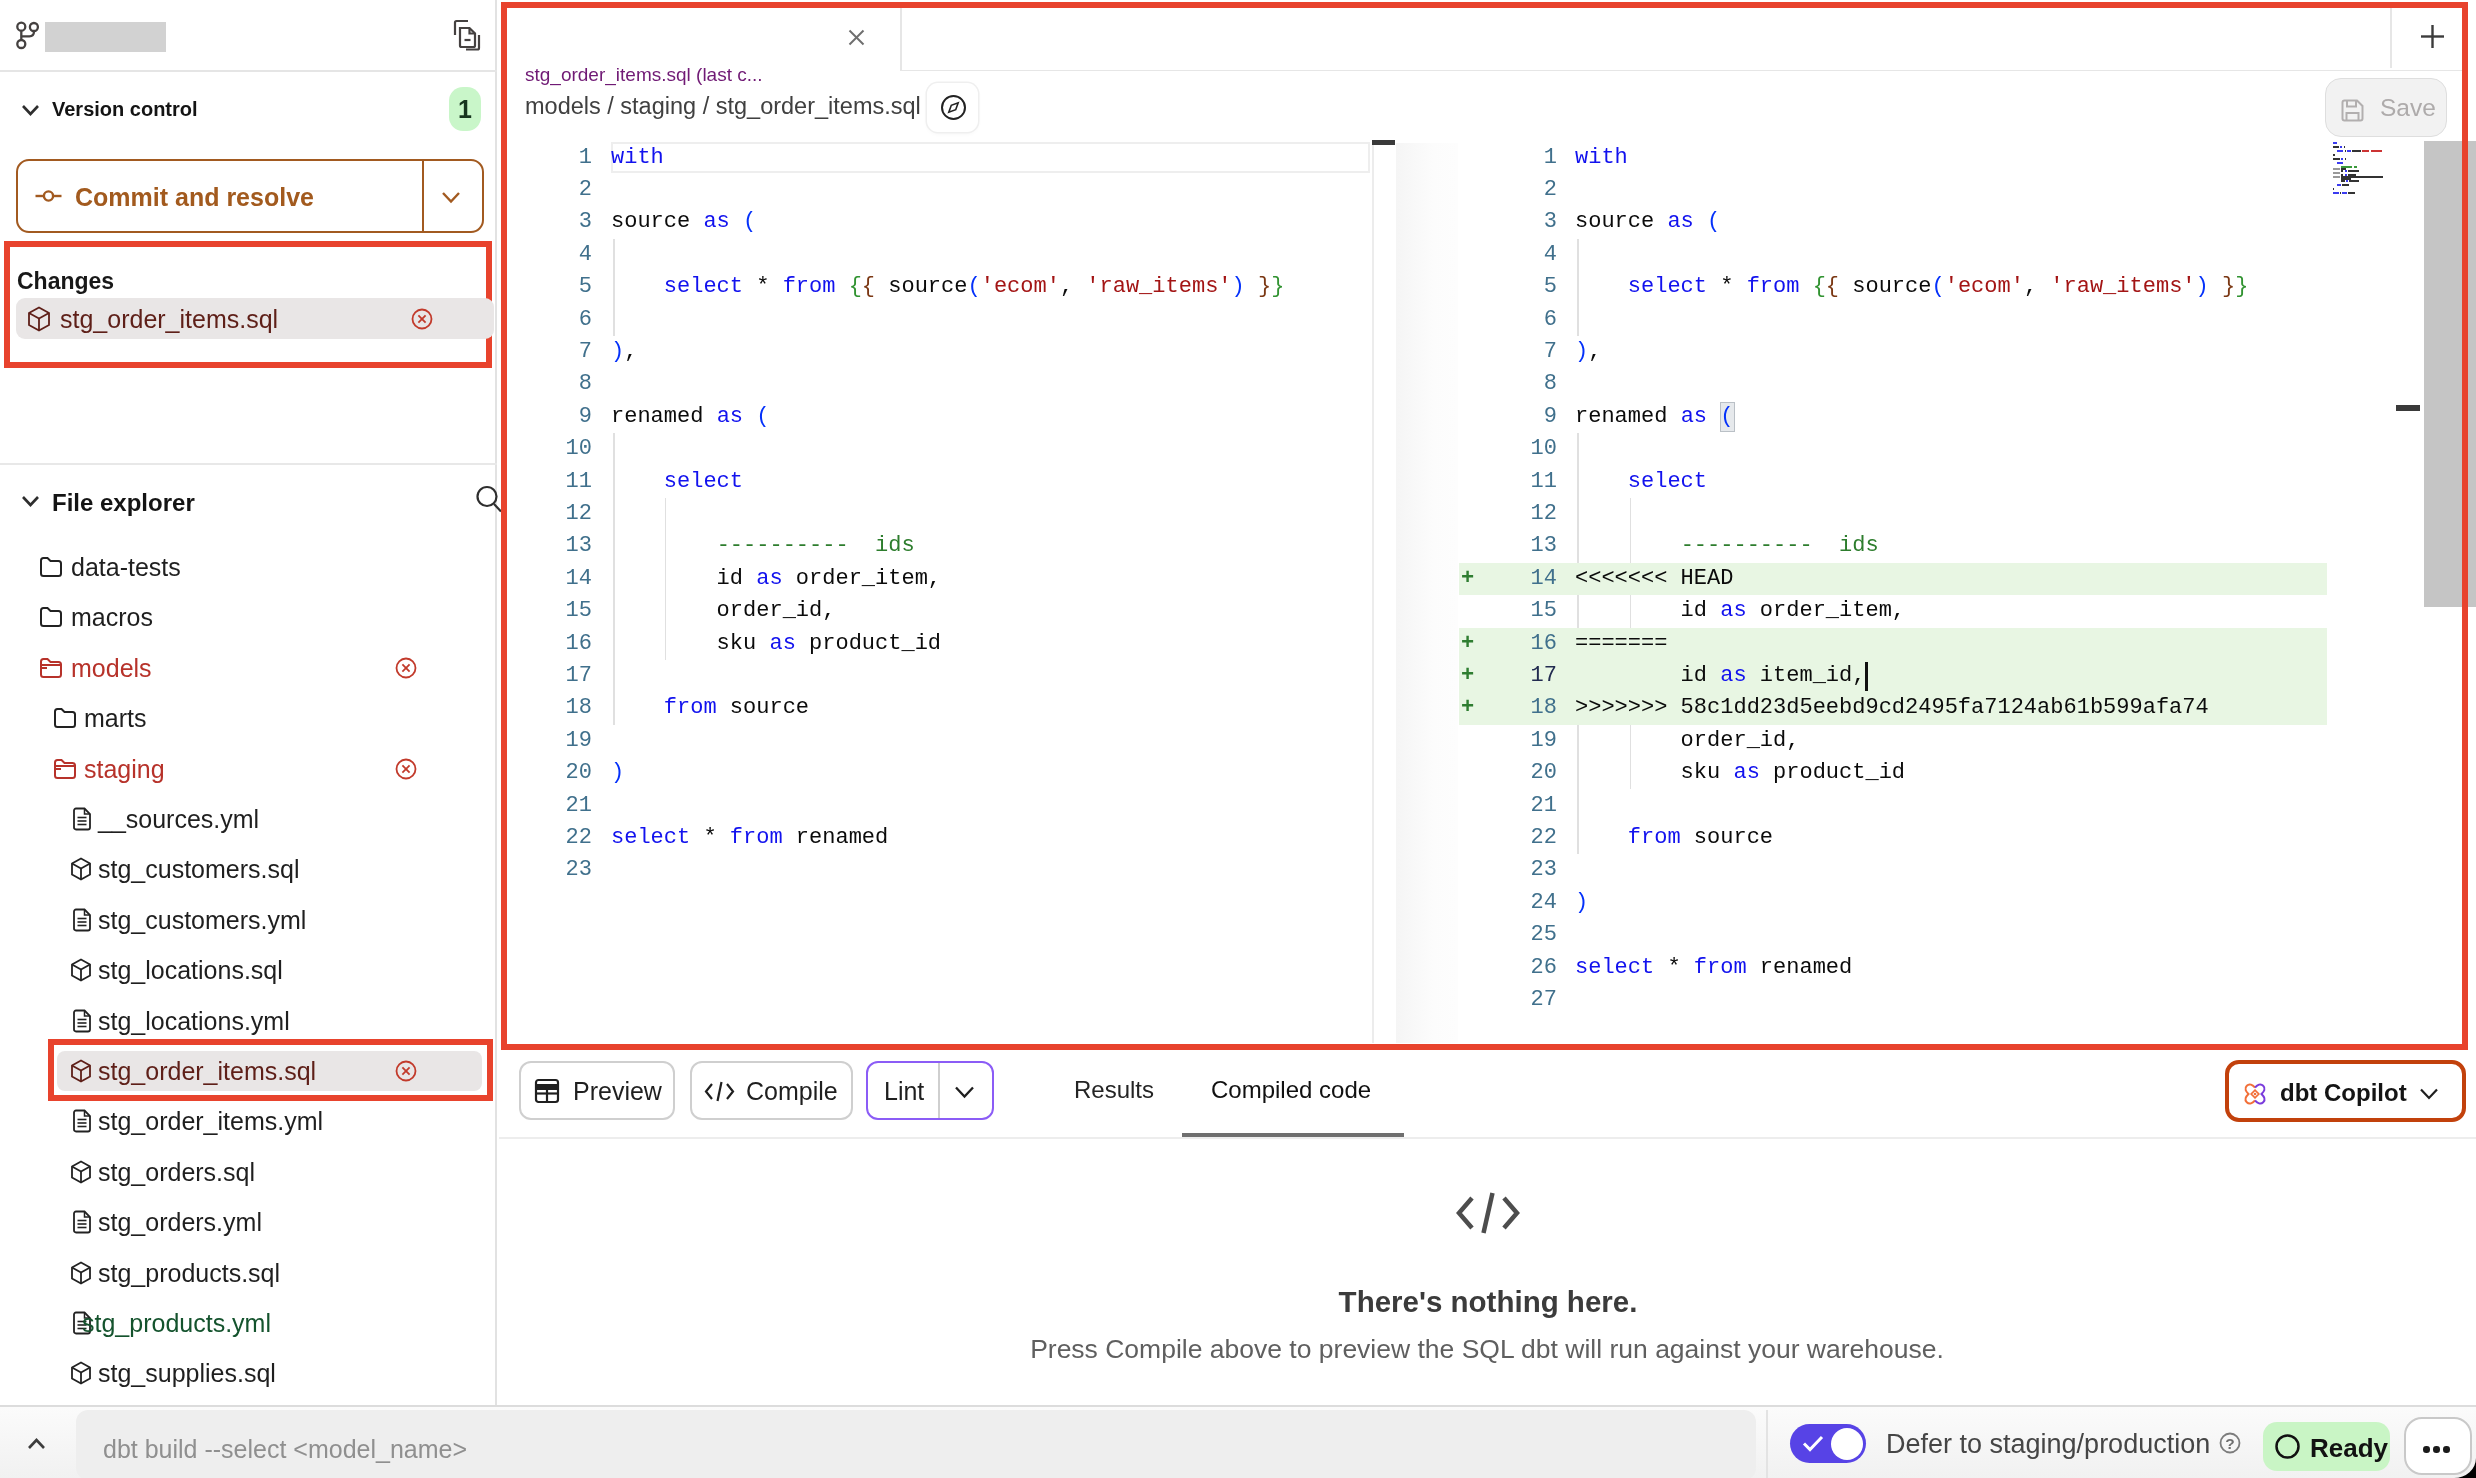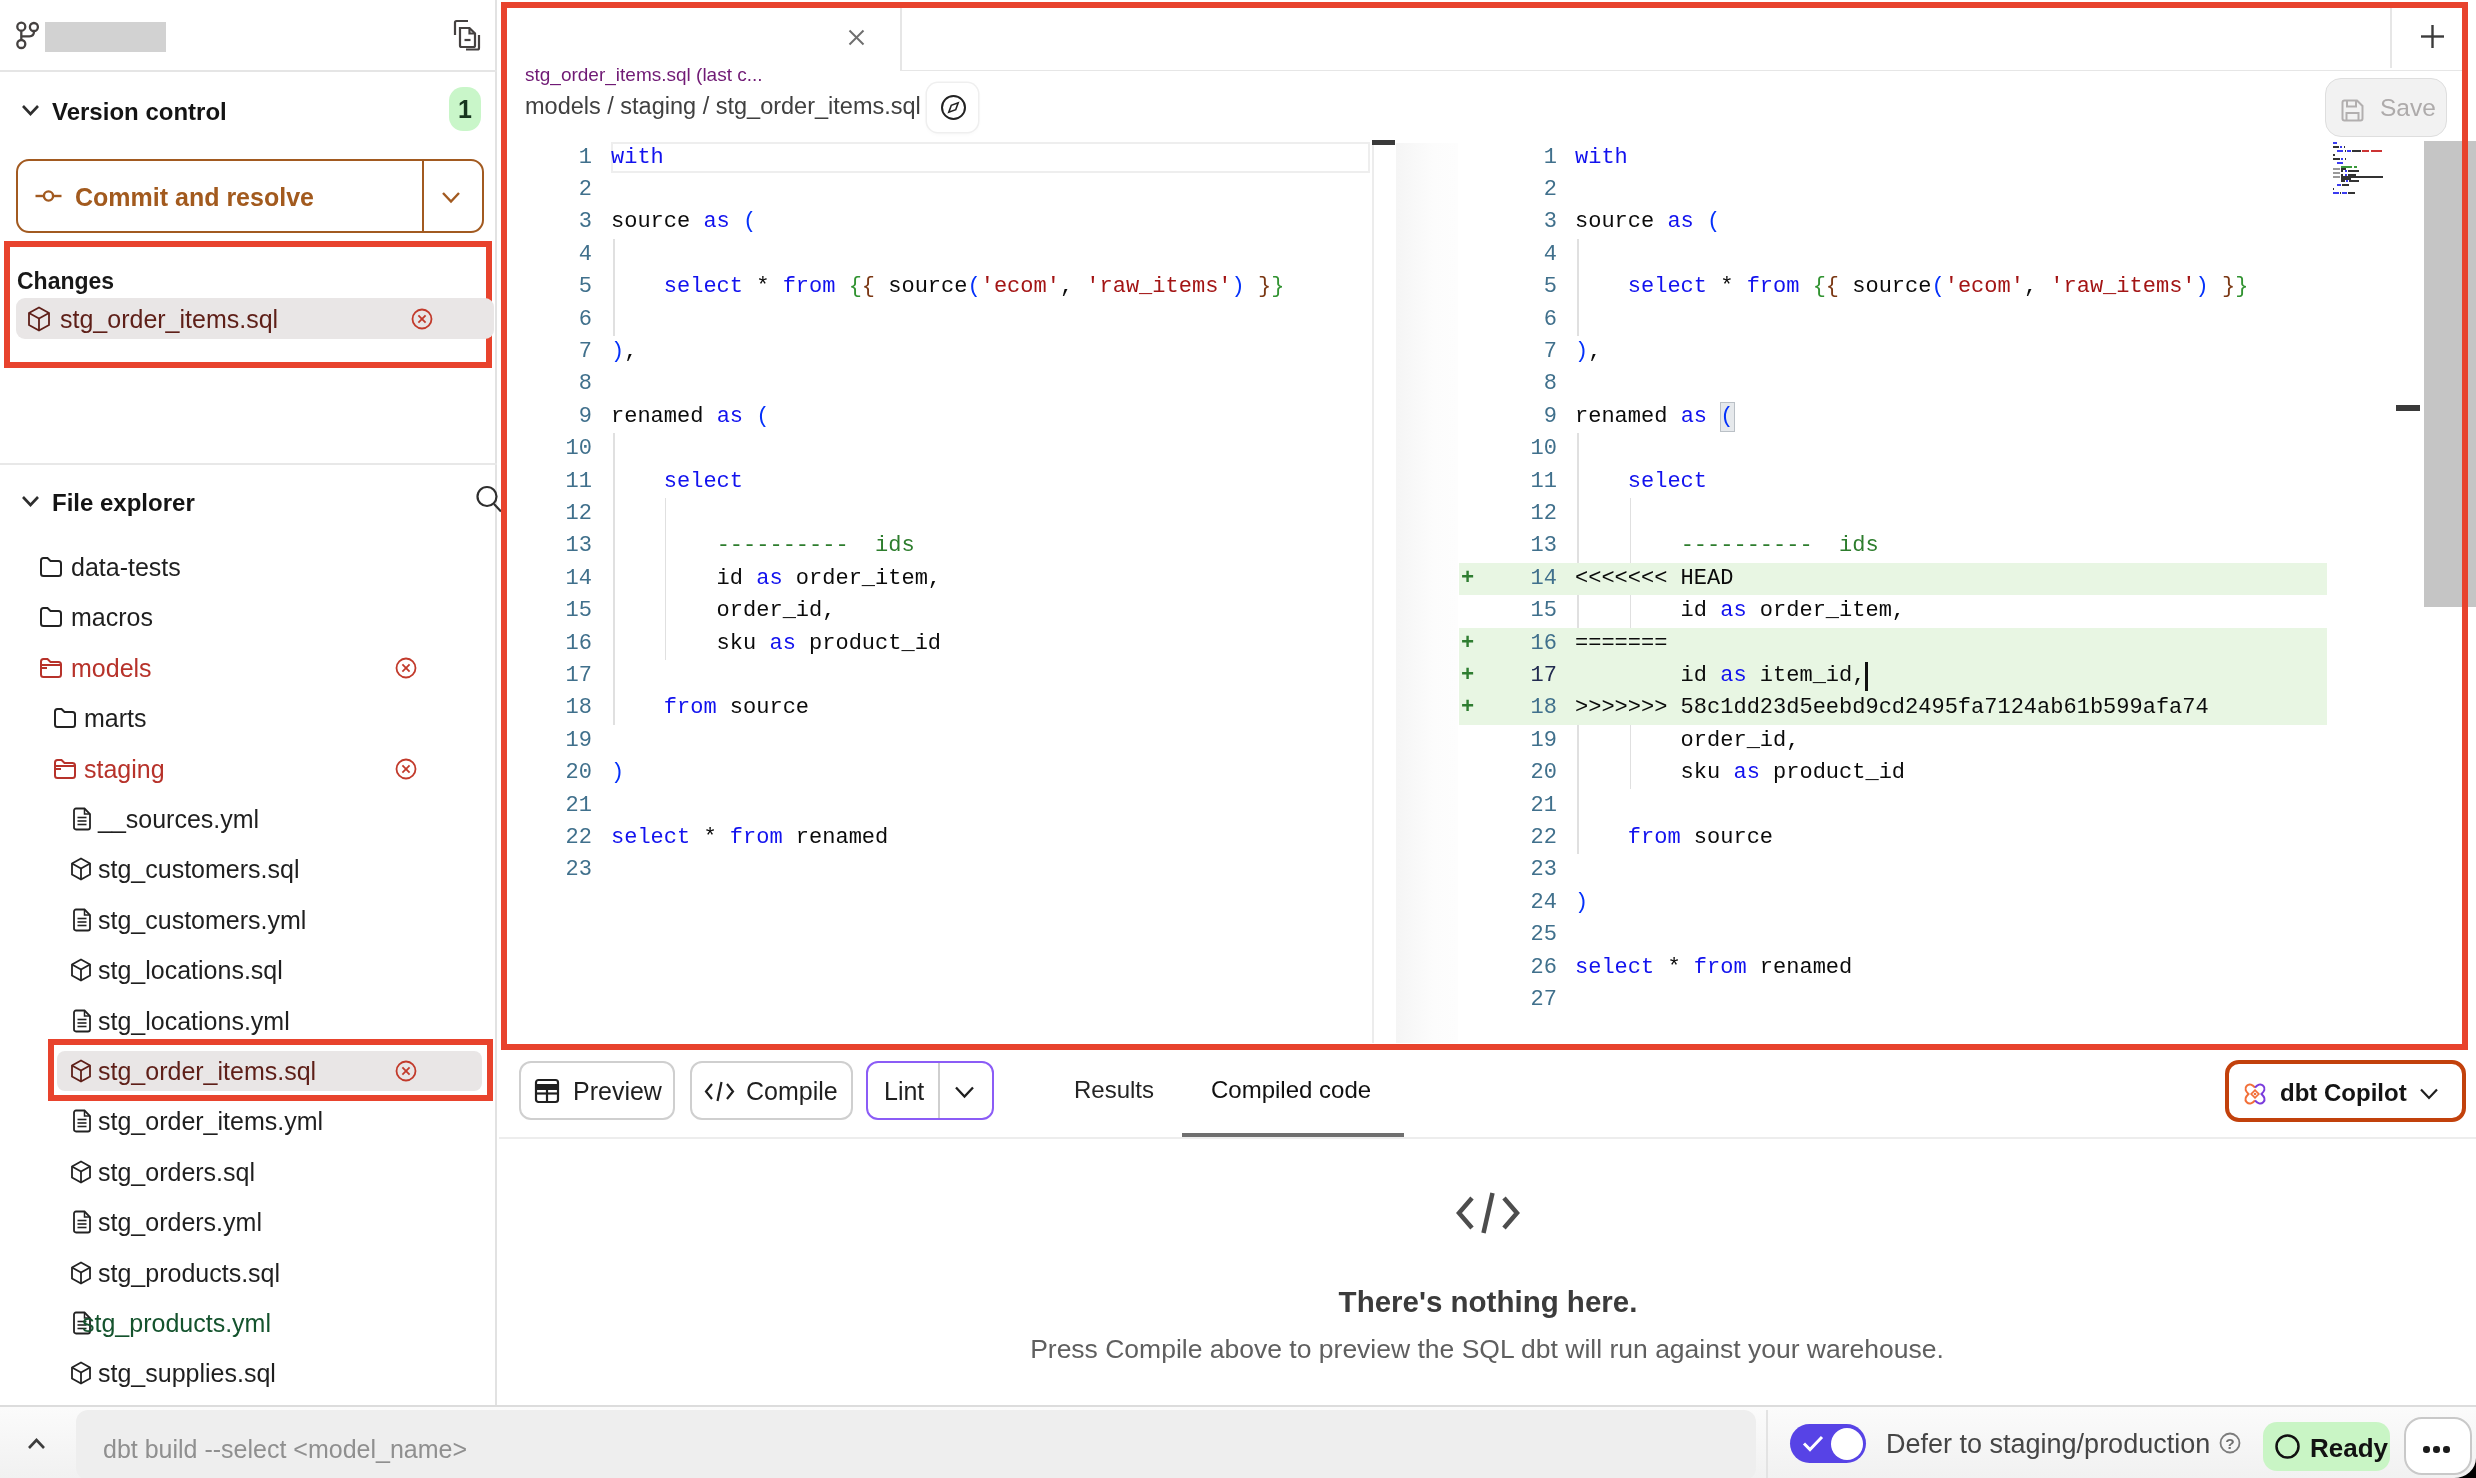--- a/index.html
+++ b/index.html
@@ -39,21 +39,21 @@
       <path d="M17.5 10 L17.5 15.5 L23 15.5"></path>
       <path d="M12.5 22 L18.5 22"></path>
       <path d="M14 31.5 L25.5 31.5 Q27 31.5 27 30 L27 17"></path>
     </g>
   </svg>
   <div class="abs" style="left:0;top:70px;width:497px;height:1.5px;background:#e5e5e5;"></div>
 
   <svg class="abs" style="left:21px;top:103px;" width="19" height="14" viewBox="0 0 19 14">
     <path d="M2 3 L9.5 11 L17 3" fill="none" stroke="#2e2e2e" stroke-width="2.6"></path>
   </svg>
-  <div class="abs" style="left:52px;top:98px;font-size:24px;font-weight:600;color:#141414;">Version control</div>
+  <div class="abs" style="left:52px;top:98px;font-size:20px;font-weight:600;color:#141414;">Version control</div>
   <div class="abs" style="left:449px;top:87px;width:32px;height:44px;border-radius:14px;background:#c9f6c9;text-align:center;line-height:44px;font-size:25px;font-weight:700;color:#17351f;">1</div>
 
   <div class="abs" style="left:16px;top:159px;width:468px;height:74px;border:2px solid #a25a20;border-radius:13px;background:#fff;">
     <div class="abs" style="right:58px;top:0;width:2px;height:70px;background:#a25a20;"></div>
     <svg class="abs" style="left:17px;top:29px;" width="27" height="12" viewBox="0 0 27 12">
       <g fill="none" stroke="#a25a20" stroke-width="2.4">
         <circle cx="13.5" cy="6" r="4.6"></circle>
         <path d="M0.5 6 L8 6"></path>
             <path d="M19 6 L26.5 6"></path>
       </g>

